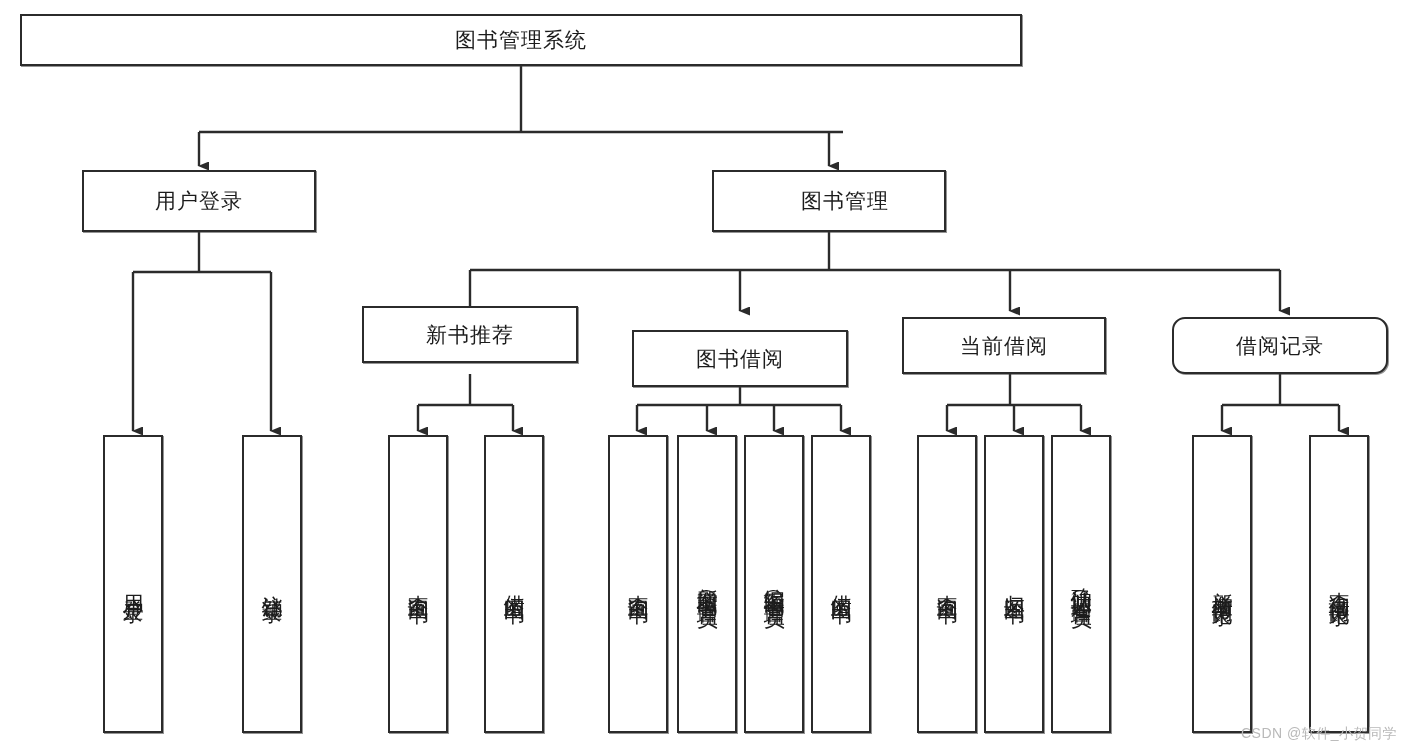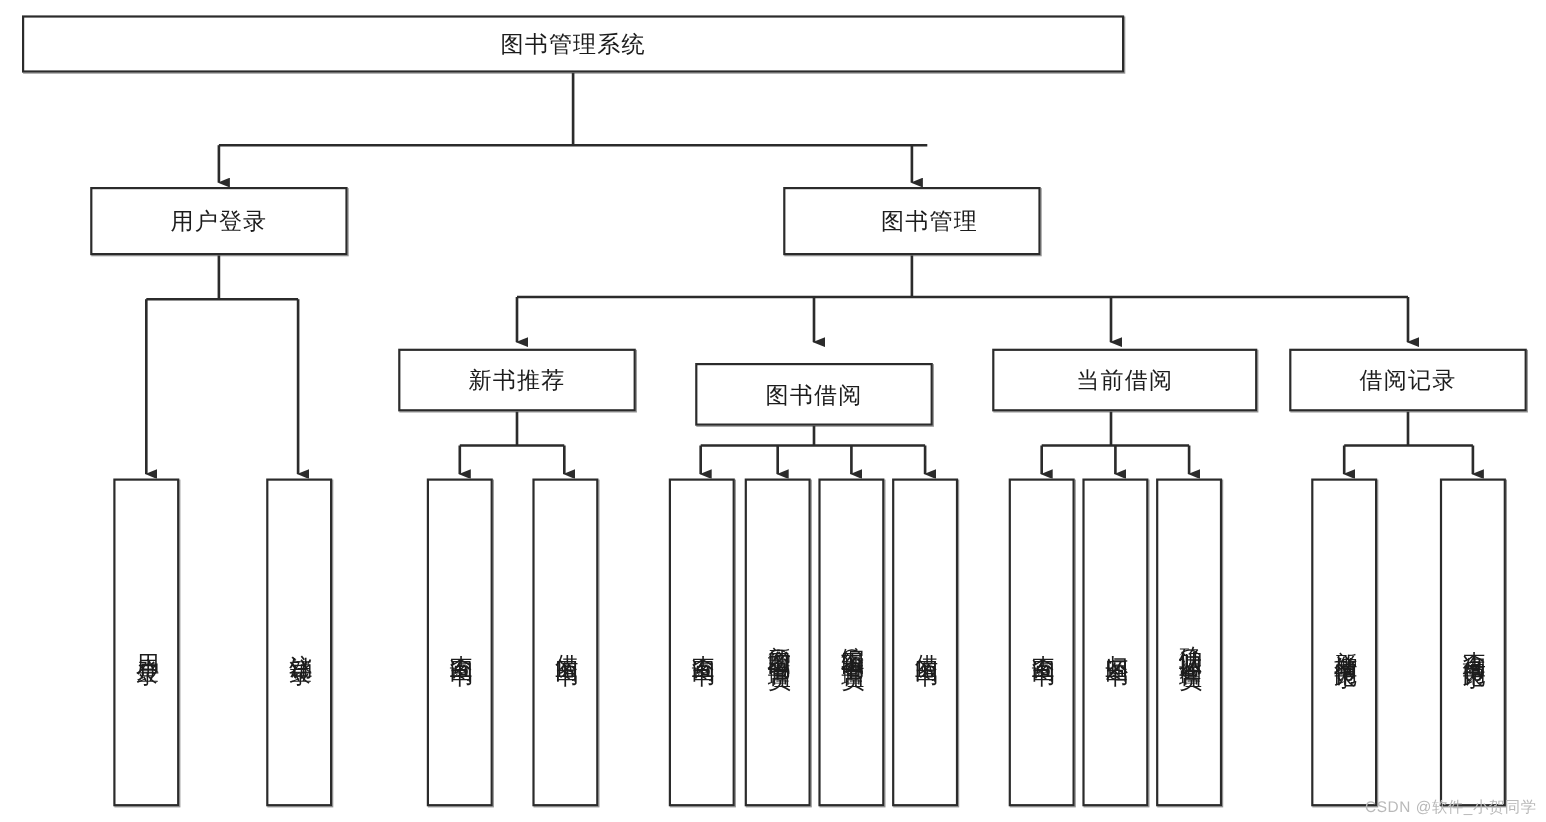--- a/index.html
+++ b/index.html
@@ -128,30 +128,30 @@
     <span class="node-label">图书管理系统</span>
   </div>
 
   <div class="node-box horizontal" style="left:82px; top:170px; width:234px; height:62px;">
     <span class="node-label">用户登录</span>
   </div>
   <div class="node-box horizontal" style="left:712px; top:170px; width:234px; height:62px;padding-left:32px;">
     <span class="node-label">图书管理</span>
   </div>
 
-  <div class="node-box horizontal" style="left:362px; top:317px; width:216px; height:57px;">
+  <div class="node-box horizontal" style="left:362px; top:306px; width:216px; height:57px;">
     <span class="node-label">新书推荐</span>
   </div>
   <div class="node-box horizontal" style="left:632px; top:330px; width:216px; height:57px;">
     <span class="node-label">图书借阅</span>
   </div>
-  <div class="node-box horizontal" style="left:902px; top:317px; width:241px; height:57px;">
+  <div class="node-box horizontal" style="left:902px; top:317px; width:204px; height:57px;">
     <span class="node-label">当前借阅</span>
   </div>
-  <div class="node-box horizontal" style="left:1172px; top:317px; width:216px; height:57px;">
+  <div class="node-box horizontal" style="left:1172px; top:317px; width:216px; height:57px;border-radius:13px;">
     <span class="node-label">借阅记录</span>
   </div>
 
   <div class="node-box vertical" style="left:103px; top:435px; width:60px; height:298px;">
     <span class="node-label">用户登录</span>
   </div>
   <div class="node-box vertical" style="left:242px; top:435px; width:60px; height:298px;">
     <span class="node-label">注销登录</span>
   </div>
 

